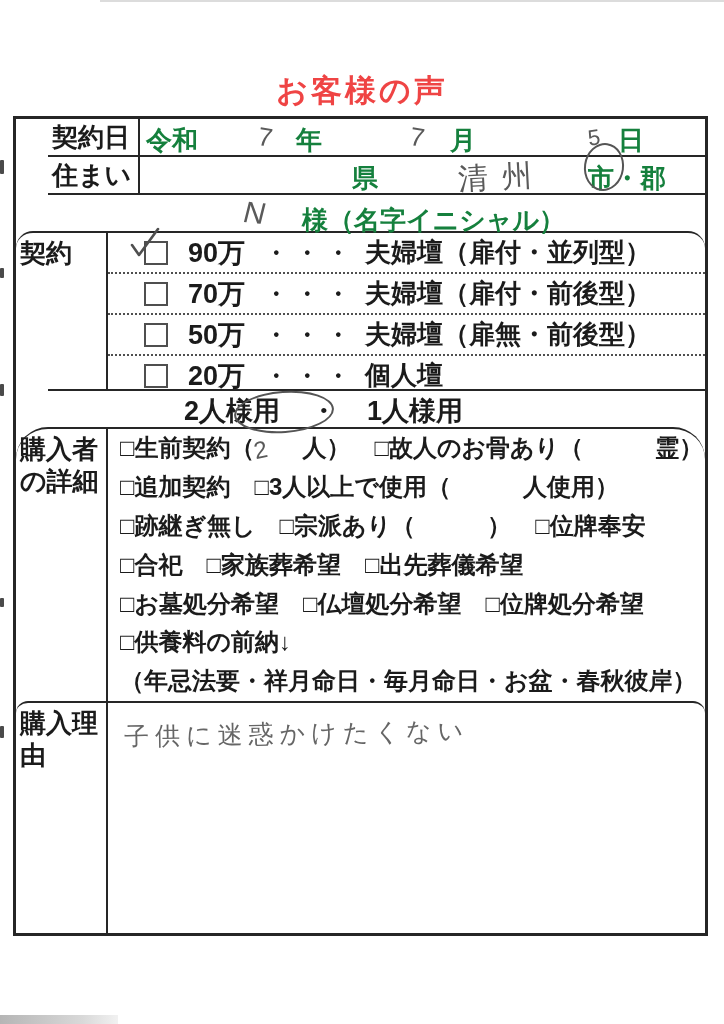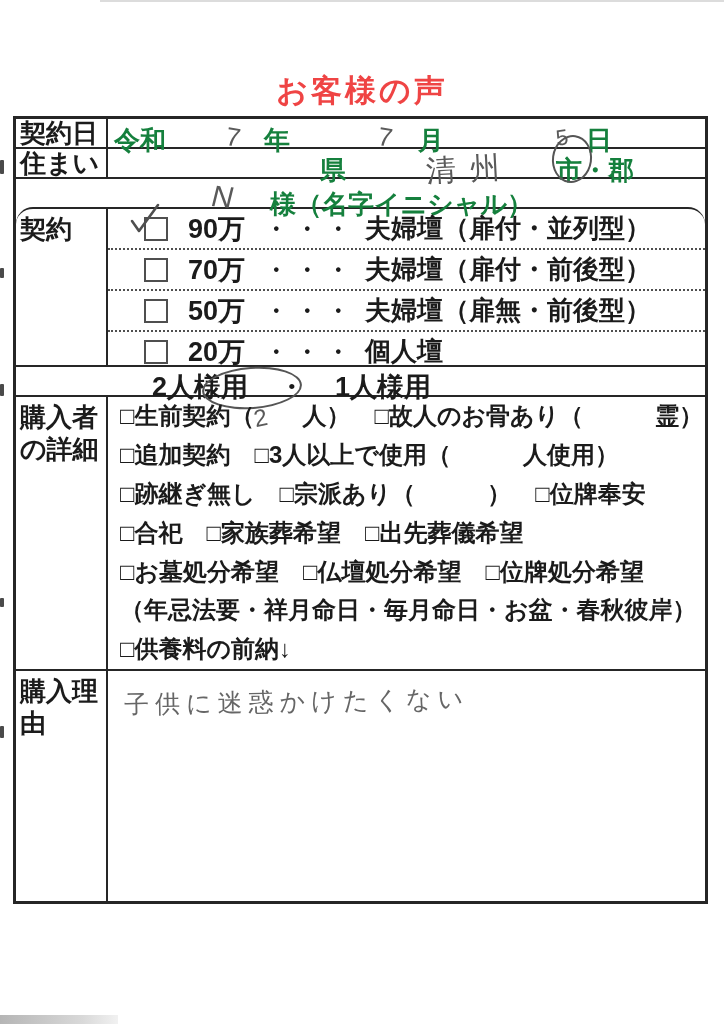--- a/index.html
+++ b/index.html
@@ -19,21 +19,21 @@
     font-size:31px;font-weight:bold;letter-spacing:3px;color:#ef4444;}
   
   .form{position:absolute;left:13px;top:116px;width:689px;border:3px solid #262626;background:#fff;}
   .row{display:flex;border-top:2px solid #262626;}
   .row:first-child{border-top:none;}
   .label-cell{width:86px;flex:0 0 86px;border-right:2px solid #262626;
     font-weight:bold;font-size:26px;line-height:32px;padding-left:4px;
     display:flex;flex-direction:column;justify-content:center;}
   .label-top{justify-content:flex-start;padding-top:4px;}
   .content-cell{flex:1;position:relative;}
-  .h40{height:28px;} .h156{height:156px;border-radius:17px;} .h272{height:272px;} .h230{height:230px;}
+  .h40{height:36px;margin-left:32px;} .h156{height:156px;border-radius:17px;} .h272{height:272px;border-radius:32px;} .h230{height:230px;border-radius:12px;}
   .printed{font-weight:bold;font-size:26px;color:#15803d;}
   .abs{position:absolute;}
   
   .hw{color:#5a5a5a;font-weight:400;}
   .hw-digit{font-size:26px;}
   .hw-ellipse{position:absolute;border:2px solid #555;border-radius:50%;background:transparent;}
   
   .opt{height:39px;display:flex;align-items:center;padding-left:36px;position:relative;}
   .opt + .opt{border-top:2px dotted #4f4f4f;}
   .cbx{width:20px;height:20px;border:2px solid #4f4f4f;background:#fff;flex:0 0 20px;margin-right:20px;}
@@ -151,22 +151,22 @@
       <span>購入者</span>
       <span>の詳細</span>
     </div>
     <div class="content-cell">
       <div class="details">
         <div class="dline">□生前契約（　　人）　□故人のお骨あり（　　　霊）</div>
         <div class="dline">□追加契約　□3人以上で使用（　　　人使用）</div>
         <div class="dline">□跡継ぎ無し　□宗派あり（　　　）　□位牌奉安</div>
         <div class="dline">□合祀　□家族葬希望　□出先葬儀希望</div>
         <div class="dline">□お墓処分希望　□仏壇処分希望　□位牌処分希望</div>
+        <div class="dline">□供養料の前納↓</div>
         <div class="dline">（年忌法要・祥月命日・毎月命日・お盆・春秋彼岸）</div>
-        <div class="dline">□供養料の前納↓</div>
       </div>
       <span class="abs hw" style="left:146px;top:7px;font-size:24px;transform:rotate(-12deg);">2</span>
     </div>
   </div>
 
   <div class="row h230">
     <div class="label-cell label-top">購入理由</div>
     <div class="content-cell">
       <span class="reason-text">子供に迷惑かけたくない</span>
     </div>

